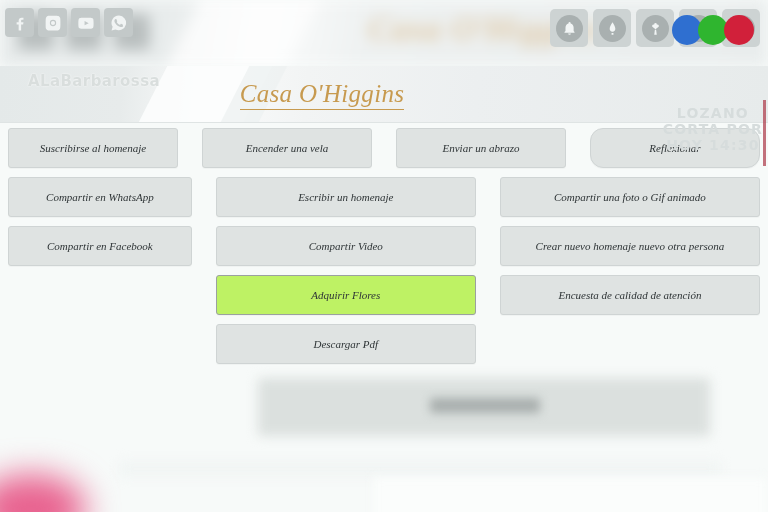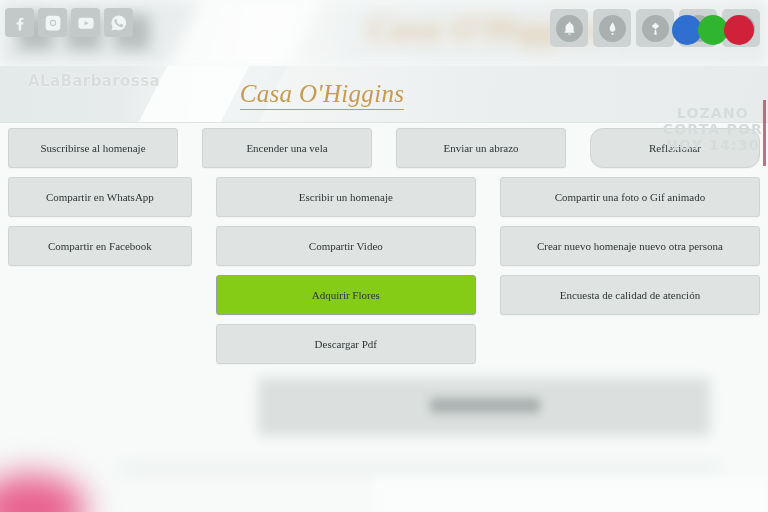--- a/index.html
+++ b/index.html
@@ -108,35 +108,35 @@
   }
   .stamp-bar{
     position:absolute; right:2px; top:100px; width:3px; height:66px;
     background:#b04352; opacity:.75; z-index:7;
   }
 
   
   .grid-wrap{
     position:absolute; left:0; top:128px; width:768px;
   }
-  .row{ display:flex; gap:24px; padding:0 8px; margin-bottom:9px; }
+  .row{ display:flex; gap:24px; padding:0 8px; margin-bottom:9px;font-style:italic; }
   .btn{
     background:#dfe3e2;
     border:1px solid #cfd4d4;
     border-radius:3px;
     height:40px;
     display:flex; align-items:center; justify-content:center;
     font-size:11px; color:#2e3436;
     font-family:"Liberation Serif", serif;
     box-shadow:0 1px 1px rgba(0,0,0,.03);
     cursor:pointer;
     text-align:center;
     padding:0 6px;
   }
-  .btn.active{ background:#84cc16; border-color:#9ba1a0; }
+  .btn.active{ background:#bef264; border-color:#9ba1a0; }
   .spacer{ visibility:hidden; }
 
   
   .lower{
     position:absolute; left:0; top:366px; width:768px; height:146px;
     background:#f7faf9; overflow:hidden;
   }
   .blur-box{
     position:absolute; left:258px; top:12px; width:452px; height:58px;
     background:#dbe0de; filter:blur(6px); border-radius:2px;

